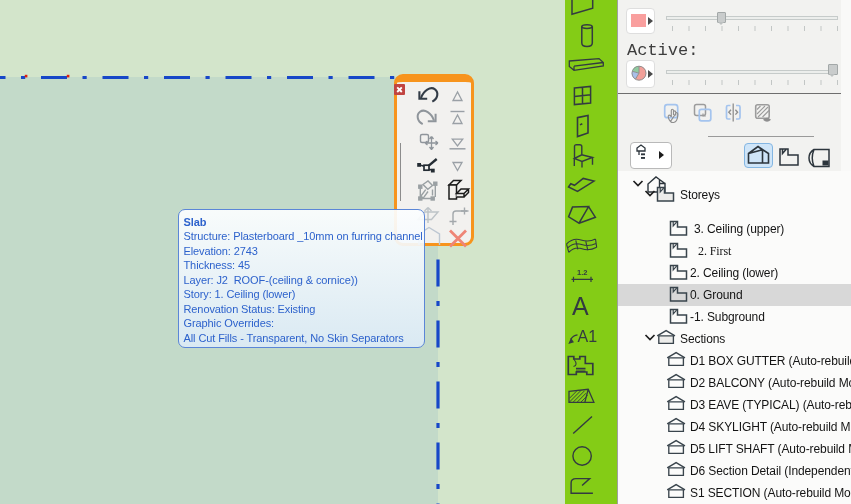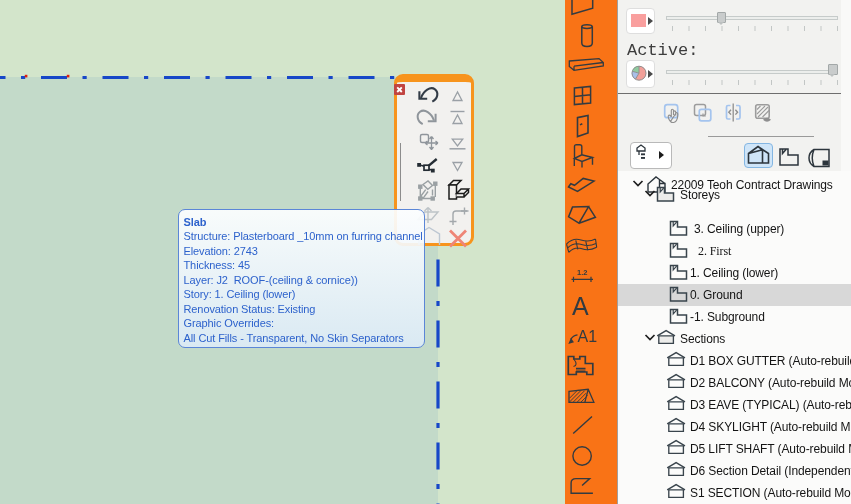--- a/index.html
+++ b/index.html
@@ -3,21 +3,21 @@
 <meta charset="utf-8">
 <style>
   html,body{margin:0;padding:0;}
   #root{position:relative;width:851px;height:504px;overflow:hidden;
         font-family:"Liberation Sans",sans-serif;background:#fbfbfa;}
   .abs{position:absolute;}
   
   #canvas{left:0;top:0;width:565px;height:504px;background:#d3e5cb;}
   #greyrect{left:0;top:77px;width:438px;height:427px;background:#c3dac9;}
   
-  #toolbar{left:565px;top:0;width:52px;height:504px;background:#f97316;border-right:1px solid #9f9f9f;}
+  #toolbar{left:565px;top:0;width:52px;height:504px;background:#84cc16;border-right:1px solid #9f9f9f;}
   
   #panel{left:618px;top:0;width:233px;height:504px;background:#fbfbfa;}
   #paneltop{left:618px;top:0;width:233px;height:171px;background:#f2f2f0;}
   #panelgut{left:841px;top:0;width:10px;height:171px;background:#f9f9f8;}
   .btn{position:absolute;background:#fff;border:1px solid #cfcfcf;border-radius:3px;}
   .track{position:absolute;height:2px;background:#eceeec;border:1px solid #c6cbca;}
   .handle{position:absolute;width:7.5px;height:9px;background:#c9cccc;border:1px solid #a3a8a8;border-radius:1px;}
   .handle:after{content:"";position:absolute;left:0.2px;top:8.8px;border-left:3.6px solid transparent;border-right:3.6px solid transparent;border-top:3.8px solid #bcc0c0;}
   #activeLbl{left:627px;top:41px;font-size:17px;color:#3d3d3d;font-family:Liberation Mono, monospace;}
   #hr1{left:618px;top:93px;width:223px;height:1px;background:#6e6e6e;}
@@ -181,21 +181,20 @@
 
   <div class="abs" id="hlrow"></div>
   <div id="treearea">
     <div class="trow" style="top:174px;">
       <svg class="abs" style="left:14px;top:5px" width="12" height="9">
           <path d="M1.5,2 L6,6.5 L10.5,2" fill="none" stroke="#1f1f1f" stroke-width="1.7"></path>
         </svg>
       <svg class="abs" style="left:28px;top:1px" width="21" height="19" fill="none" stroke="#2c353c" stroke-width="1.4">
         <path d="M2,17 V9 L10,2 L13.5,4.5 V17 Z M10,2 L19,8.5 M13.5,4.5 L13.5,17 M13.5,8.5 L19,8.5 V17 H13.5"></path>
       </svg>
-      <div class="txt" style="left:53px;">22009 Teoh Contract Drawings</div>
     </div>
     <div class="trow" style="top:184px;text-align:center;">
       <svg class="abs" style="left:26px;top:5px" width="12" height="9">
           <path d="M1.5,2 L6,6.5 L10.5,2" fill="none" stroke="#1f1f1f" stroke-width="1.7"></path>
         </svg>
       <svg class="abs" style="left:38px;top:2px" width="20" height="17">
         <path d="M1.5,1.5 H8.5 V7 H17.5 V15 H1.5 Z" fill="#ececea" stroke="#39444c" stroke-width="1.5"></path>
         <path d="M4.2,2 V6 L7.6,2.2" fill="none" stroke="#39444c" stroke-width="1.2"></path>
       </svg>
       <div class="txt" style="left:62px;">Storeys</div>
@@ -212,21 +211,21 @@
         <path d="M1.5,1.5 H8.5 V7 H17.5 V15 H1.5 Z" fill="none" stroke="#39444c" stroke-width="1.5"></path>
         <path d="M4.2,2 V6 L7.6,2.2" fill="none" stroke="#39444c" stroke-width="1.2"></path>
       </svg>
       <div class="txt" style="left:80px;font-family:Liberation Serif, serif;">2. First</div>
     </div>
     <div class="trow" style="top:262px;">
       <svg class="abs" style="left:51px;top:2px" width="20" height="17">
         <path d="M1.5,1.5 H8.5 V7 H17.5 V15 H1.5 Z" fill="none" stroke="#39444c" stroke-width="1.5"></path>
         <path d="M4.2,2 V6 L7.6,2.2" fill="none" stroke="#39444c" stroke-width="1.2"></path>
       </svg>
-      <div class="txt" style="left:72px;">1. Ceiling (lower)</div>
+      <div class="txt" style="left:72px;">2. Ceiling (lower)</div>
     </div>
     <div class="trow" style="top:284px;font-weight:normal;">
       <svg class="abs" style="left:51px;top:2px" width="20" height="17">
         <path d="M1.5,1.5 H8.5 V7 H17.5 V15 H1.5 Z" fill="none" stroke="#39444c" stroke-width="1.5"></path>
         <path d="M4.2,2 V6 L7.6,2.2" fill="none" stroke="#39444c" stroke-width="1.2"></path>
       </svg>
       <div class="txt" style="left:72px;">0. Ground</div>
     </div>
     <div class="trow" style="top:306px;">
       <svg class="abs" style="left:51px;top:2px" width="20" height="17">

